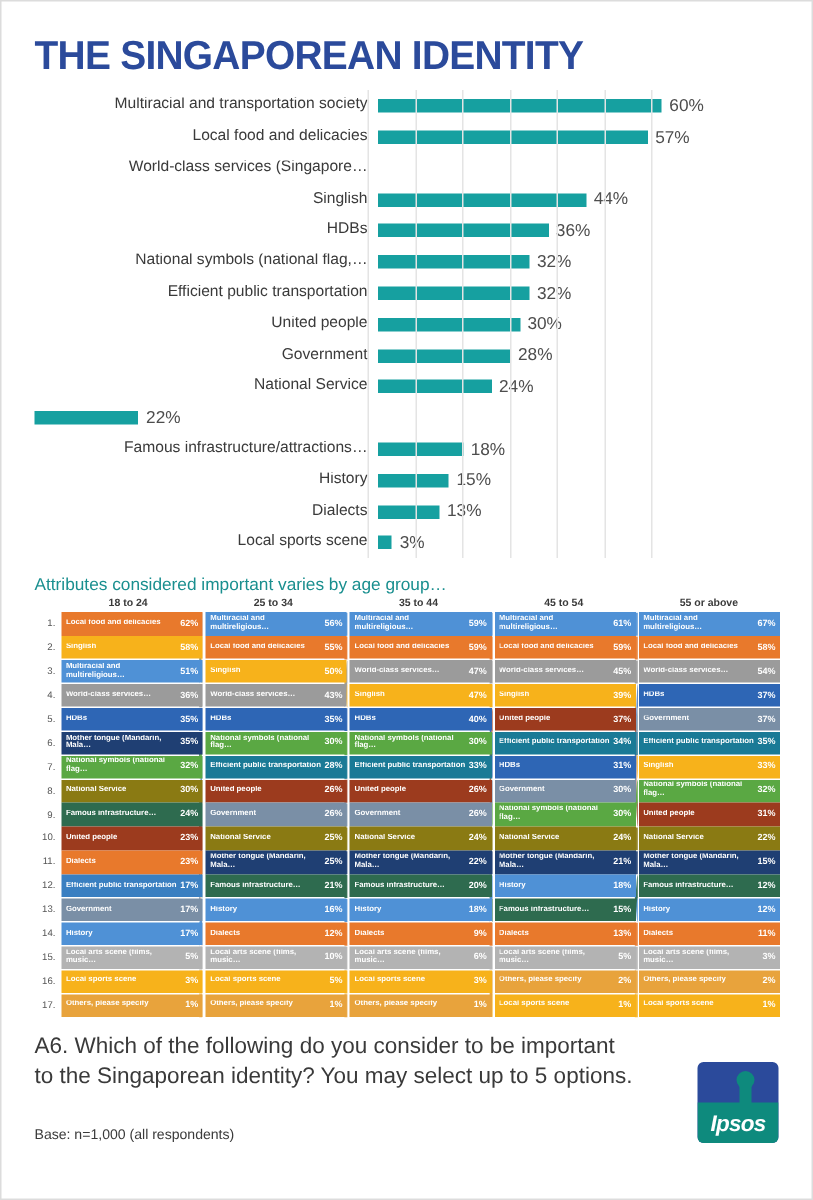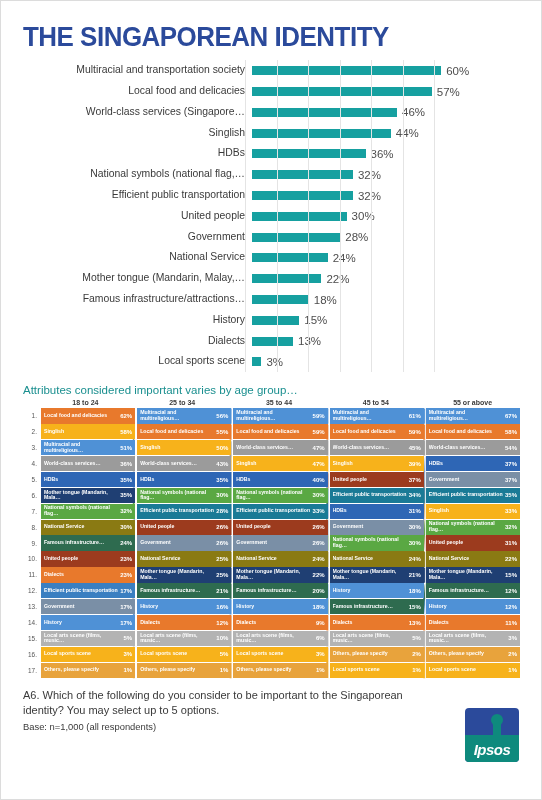--- a/index.html
+++ b/index.html
@@ -78,22 +78,22 @@
   .cname{
     flex:1;font-size:5.2px;color:#fff;line-height:1.12;font-weight:bold;
     overflow:hidden;
   }
   .cpct{
     font-size:6px;color:#fff;font-weight:bold;padding-left:2px;white-space:nowrap;
   }
   .ribbons{position:absolute;left:14px;top:0;width:484px;height:271px;pointer-events:none;}
   
   .footer{margin-top:10px;position:relative;}
-  .qtext{font-size:11px;color:#3a3a3a;line-height:1.35;width:400px;}
-  .basetext{font-size:9.4px;color:#3a3a3a;line-height:1.35;margin-top:3px;width:400px;}
+  .qtext{font-size:15px;color:#3a3a3a;line-height:1.35;width:400px;}
+  .basetext{font-size:9.4px;color:#3a3a3a;line-height:1.35;margin-top:22px;width:400px;}
   .logo{
     position:absolute;right:0;top:20px;width:54px;height:54px;
     background:#2b4a9b;border-radius:4px;overflow:hidden;
   }
   .logo .tealsq{
     position:absolute;left:0;bottom:0;width:54px;height:27px;background:#0e8a7d;
   }
   .logo .lname{
     position:absolute;left:0;right:0;bottom:4px;text-align:center;
     color:#fff;font-size:15px;font-weight:bold;font-style:italic;letter-spacing:-0.5px;
@@ -124,24 +124,20 @@
         </div>
         <div class="barrow">
           <div class="barlabel">Local food and delicacies</div>
           <div class="bartrack">
             <div class="bar" style="width: 179.769px; background: rgb(22, 160, 160);"></div>
             <div class="barval">57%</div>
           </div>
         </div>
         <div class="barrow">
           <div class="barlabel">World-class services (Singapore…</div>
-          <div class="bartrack">
-            <div class="bar" style="width: 145.077px; background: rgb(22, 160, 160);"></div>
-            <div class="barval">46%</div>
-          </div>
         </div>
         <div class="barrow">
           <div class="barlabel">Singlish</div>
           <div class="bartrack">
             <div class="bar" style="width: 138.769px; background: rgb(22, 160, 160);"></div>
             <div class="barval">44%</div>
           </div>
         </div>
         <div class="barrow">
           <div class="barlabel">HDBs</div>
@@ -179,21 +175,20 @@
           </div>
         </div>
         <div class="barrow">
           <div class="barlabel">National Service</div>
           <div class="bartrack">
             <div class="bar" style="width: 75.6923px; background: rgb(22, 160, 160);"></div>
             <div class="barval">24%</div>
           </div>
         </div>
         <div class="barrow">
-          <div class="barlabel">Mother tongue (Mandarin, Malay,…</div>
           <div class="bartrack">
             <div class="bar" style="width: 69.3846px; background: rgb(22, 160, 160);"></div>
             <div class="barval">22%</div>
           </div>
         </div>
         <div class="barrow">
           <div class="barlabel">Famous infrastructure/attractions…</div>
           <div class="bartrack">
             <div class="bar" style="width: 56.7692px; background: rgb(22, 160, 160);"></div>
             <div class="barval">18%</div>

